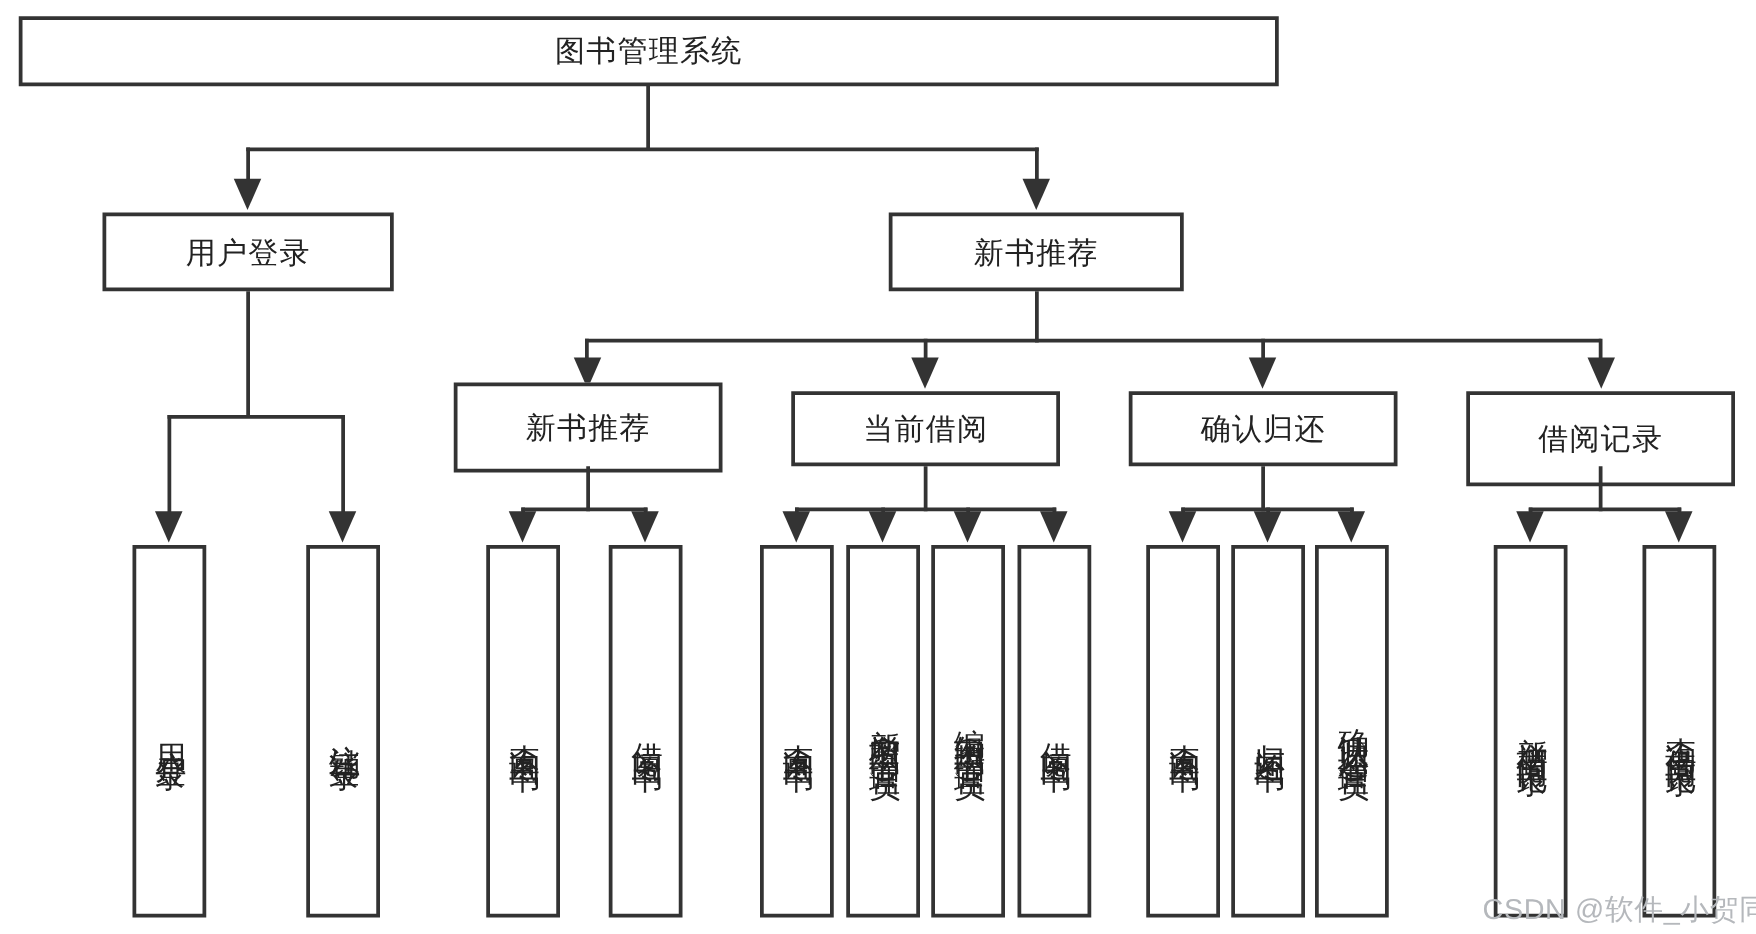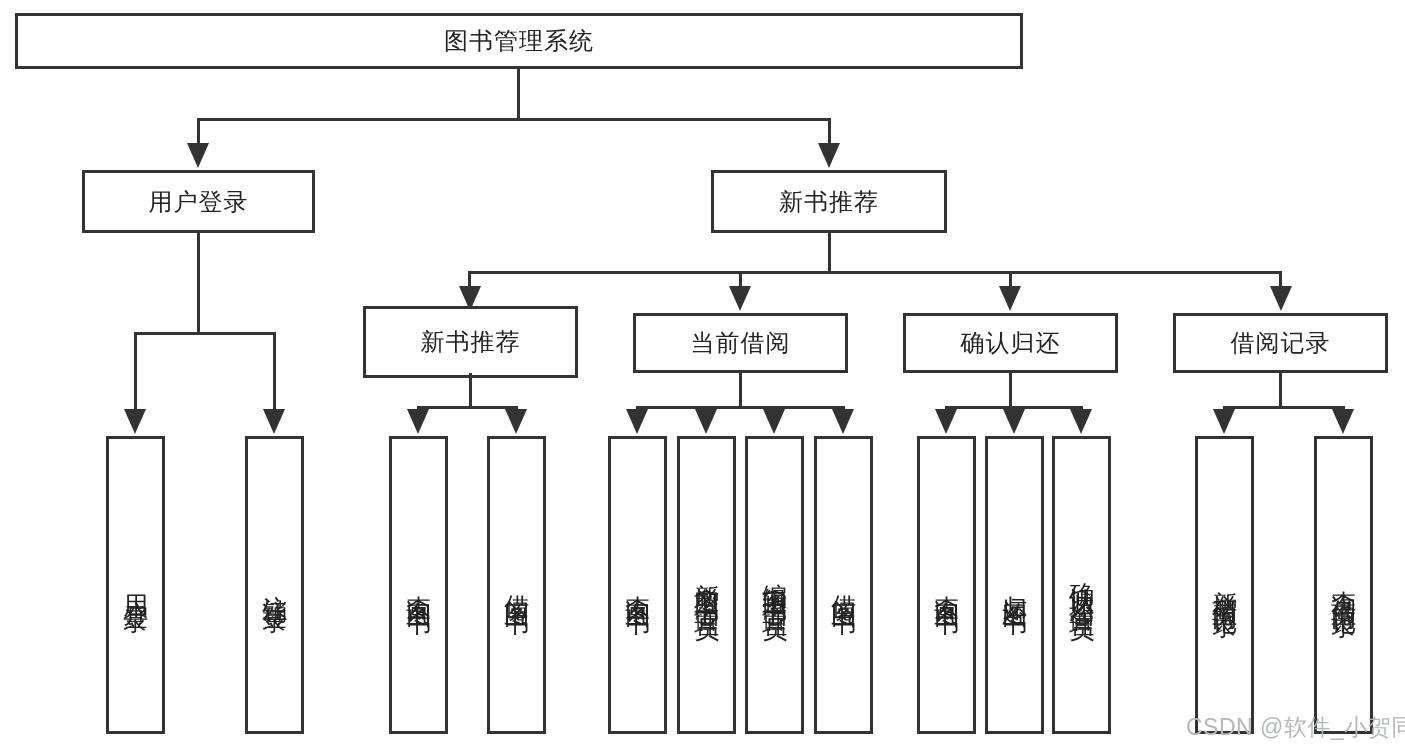--- a/index.html
+++ b/index.html
@@ -96,21 +96,21 @@
 
   <div class="box" style="left:363px;top:306px;width:215px;height:72px">
     <span>新书推荐</span>
   </div>
   <div class="box" style="left:633px;top:313px;width:215px;height:60px">
     <span>当前借阅</span>
   </div>
   <div class="box" style="left:903px;top:313px;width:215px;height:60px">
     <span>确认归还</span>
   </div>
-  <div class="box" style="left:1173px;top:313px;width:215px;height:60px">
+  <div class="box" style="left:1173px;top:313px;width:215px;height:76px">
     <span>借阅记录</span>
   </div>
 
   <div class="line" style="left:469px;top:373px;width:3px;height:36px"></div>
   <div class="line" style="left:417px;top:406px;width:101px;height:3px"></div>
   <div class="line" style="left:417px;top:406px;width:3px;height:8px"></div>
   <div class="arrow" style="left:407px;top:409px"></div>
   <div class="line" style="left:515px;top:406px;width:3px;height:8px"></div>
   <div class="arrow" style="left:505px;top:409px"></div>
 

